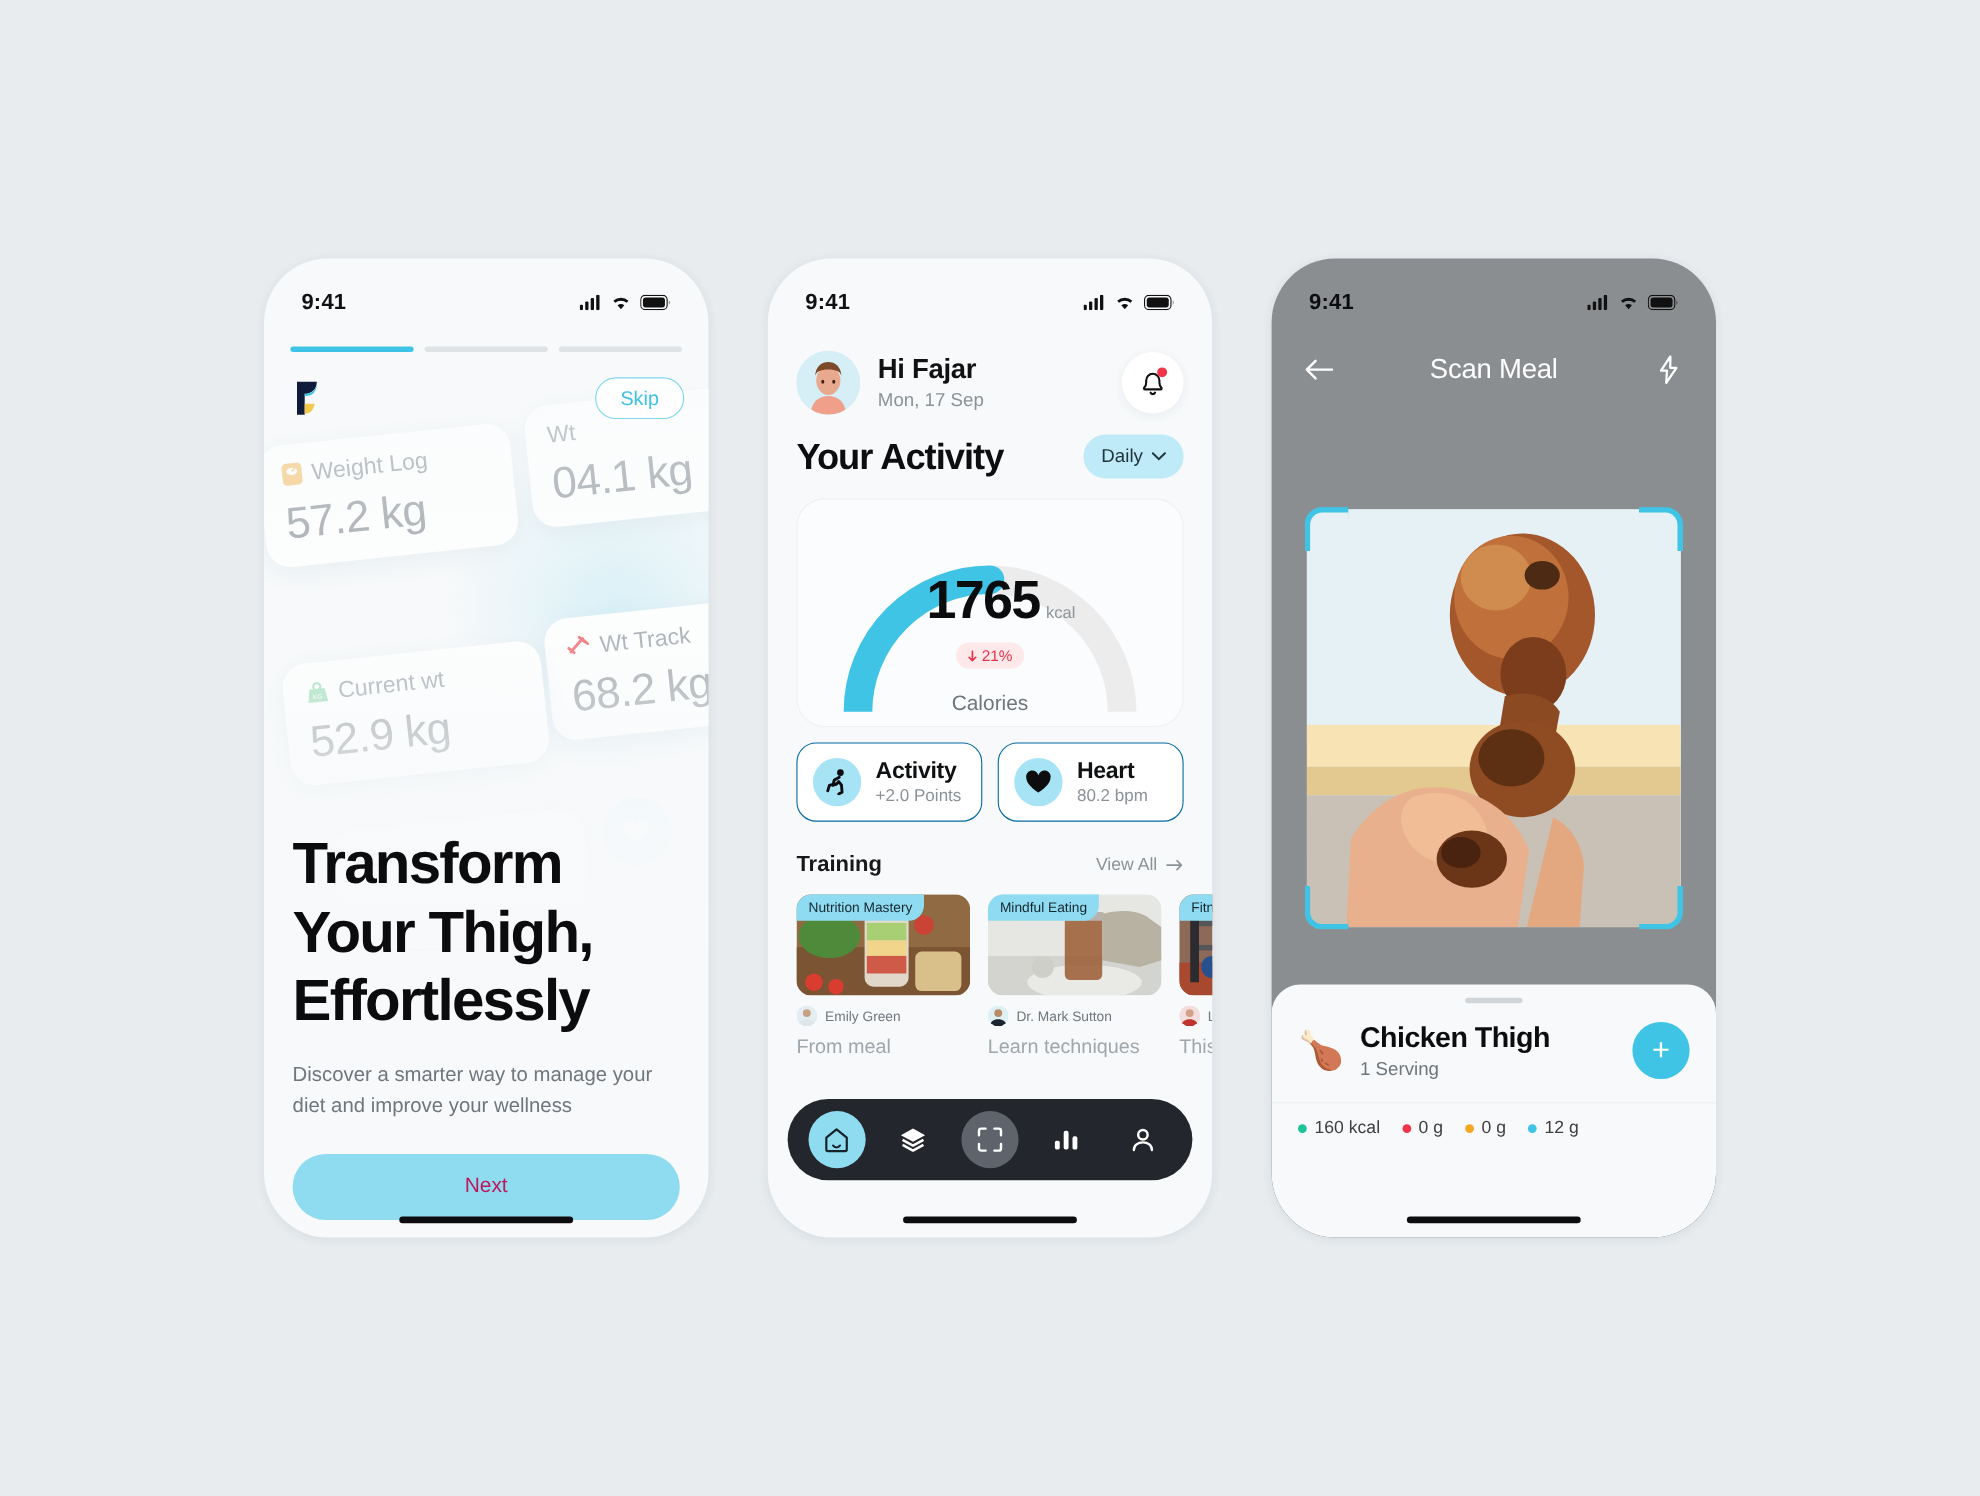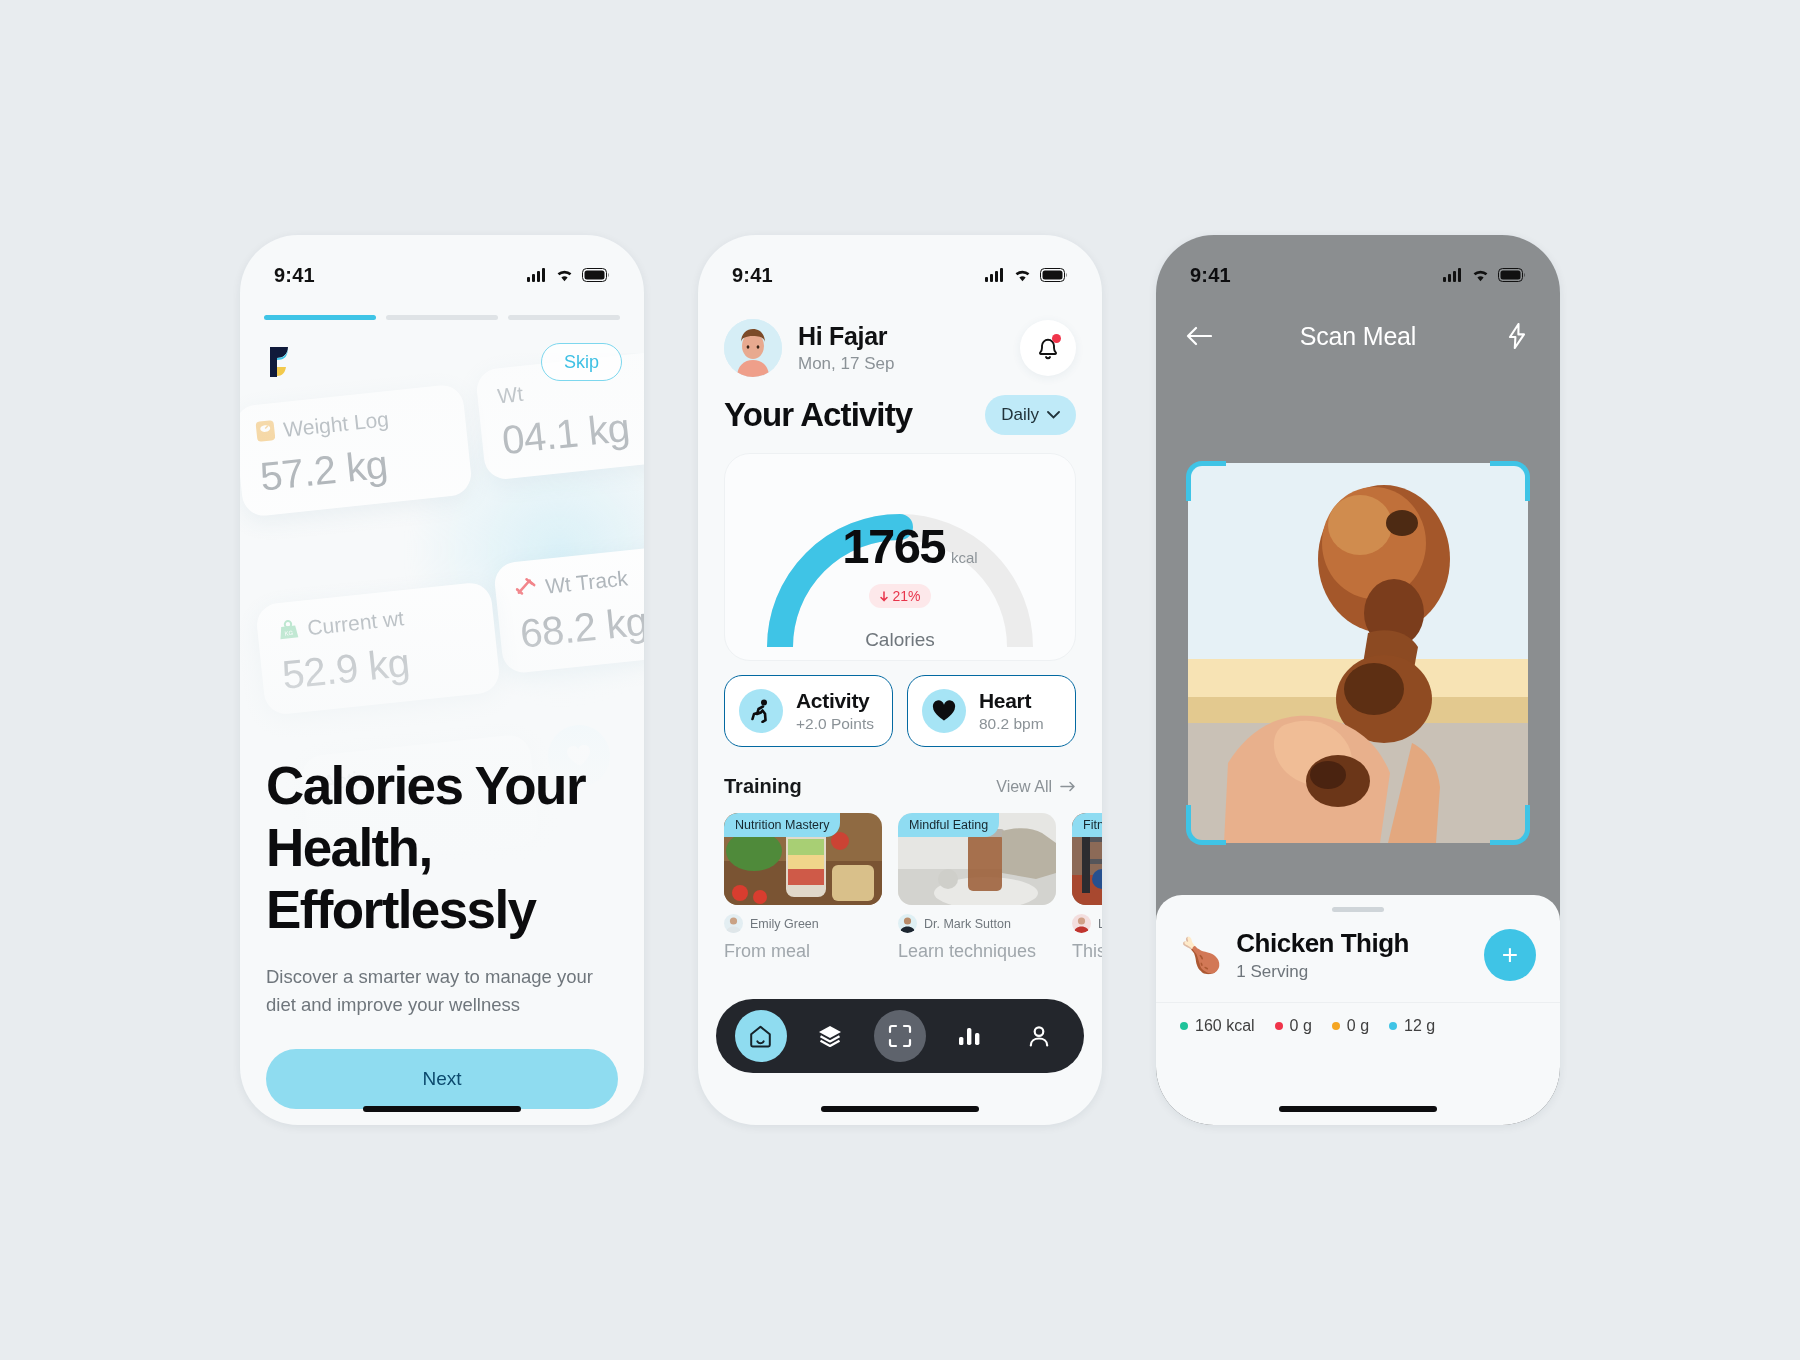--- a/index.html
+++ b/index.html
@@ -100,21 +100,21 @@
   }
 
   .s1-copy { position: absolute; left: 26px; right: 26px; top: 520px; z-index: 25; }
   .s1-title {
     font-size: 53px; line-height: 1.17; font-weight: 700; color: #0c0c0e;
     letter-spacing: -1.6px;
   }
   .s1-sub { margin-top: 22px; font-size: 18.5px; line-height: 1.5; color: #6f767c; }
   .next-btn {
     margin-top: 30px; width: 100%; height: 60px; border: 0;
-    border-radius: 30px; background: #8fdcf0; color: #0c4a6e;
+    border-radius: 30px; background: #8fdcf0; color: #be185d;
     font-size: 19px; font-family: "Liberation Sans", sans-serif;
   }
 
   
   .s2 { background: #f7f9fa; }
   .greet { position: absolute; top: 84px; left: 26px; right: 26px; display: flex; align-items: center; gap: 16px; }
   .avatar {
     width: 58px; height: 58px; border-radius: 50%; overflow: hidden; flex: 0 0 auto;
     background: #d6eef6; position: relative;
   }
@@ -337,21 +337,21 @@
     <div class="brandrow">
       <svg class="logo" viewBox="0 0 32 34">
         <path d="M4 2h18c0 8-6 11-11 11v19H4z" fill="#101a3a"></path>
         <path d="M11 13c6 0 11-3 11-11 0 9-3 13-11 13z" fill="#3fc4e6"></path>
         <path d="M11 22h9c-1 6-4 9-9 9z" fill="#f2c94c"></path>
       </svg>
       <button class="skip-btn">Skip</button>
     </div>
 
     <div class="s1-copy">
-      <div class="s1-title">Calories Your Health, Effortlessly</div>
+      <div class="s1-title">Transform Your Thigh, Effortlessly</div>
       <div class="s1-sub">Discover a smarter way to manage your diet and improve your wellness</div>
       <button class="next-btn">Next</button>
     </div>
 
     <div class="home-ind"></div>
   </div>
 
   <div class="phone s2">
 
     <div class="statusbar">

